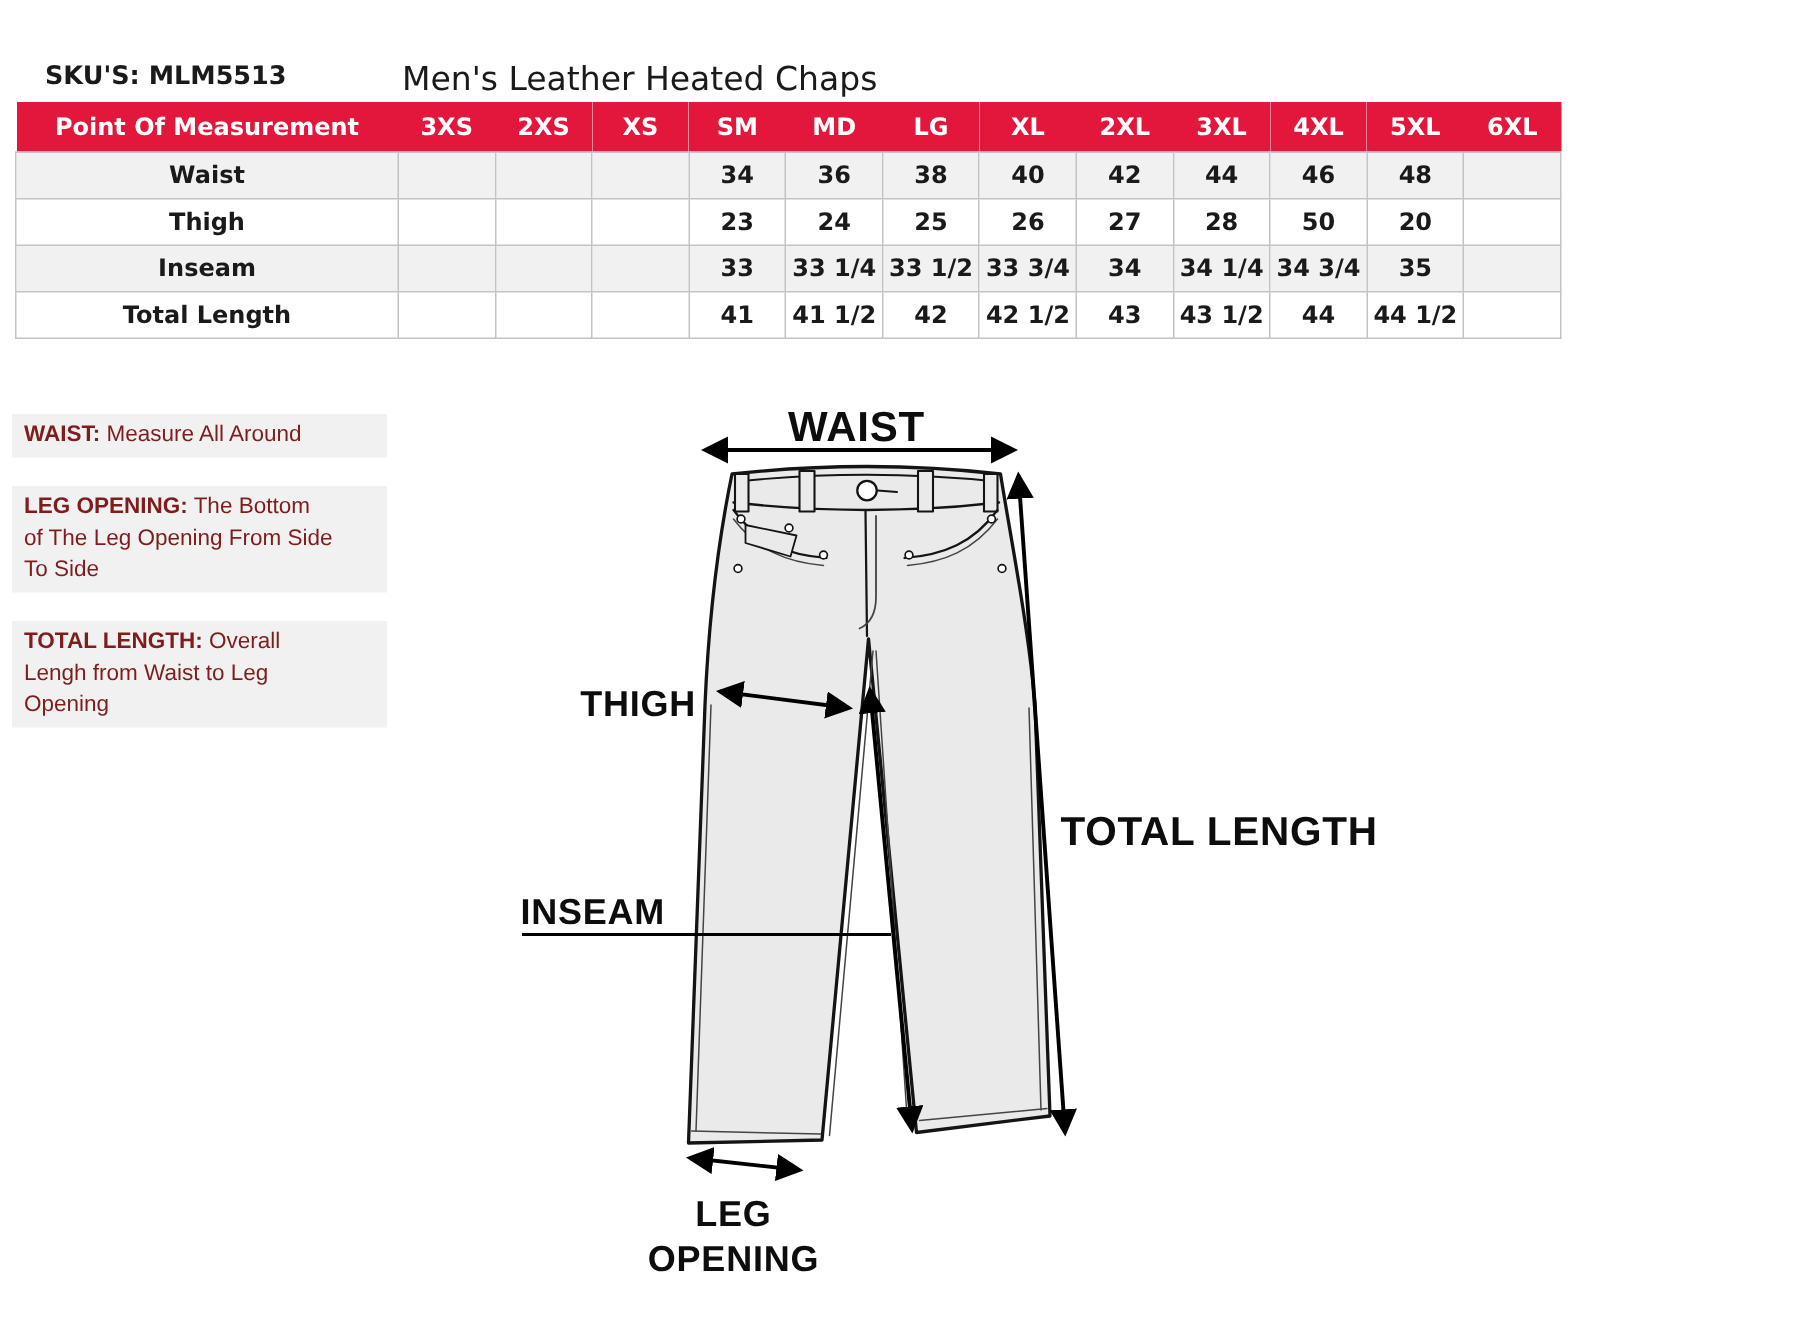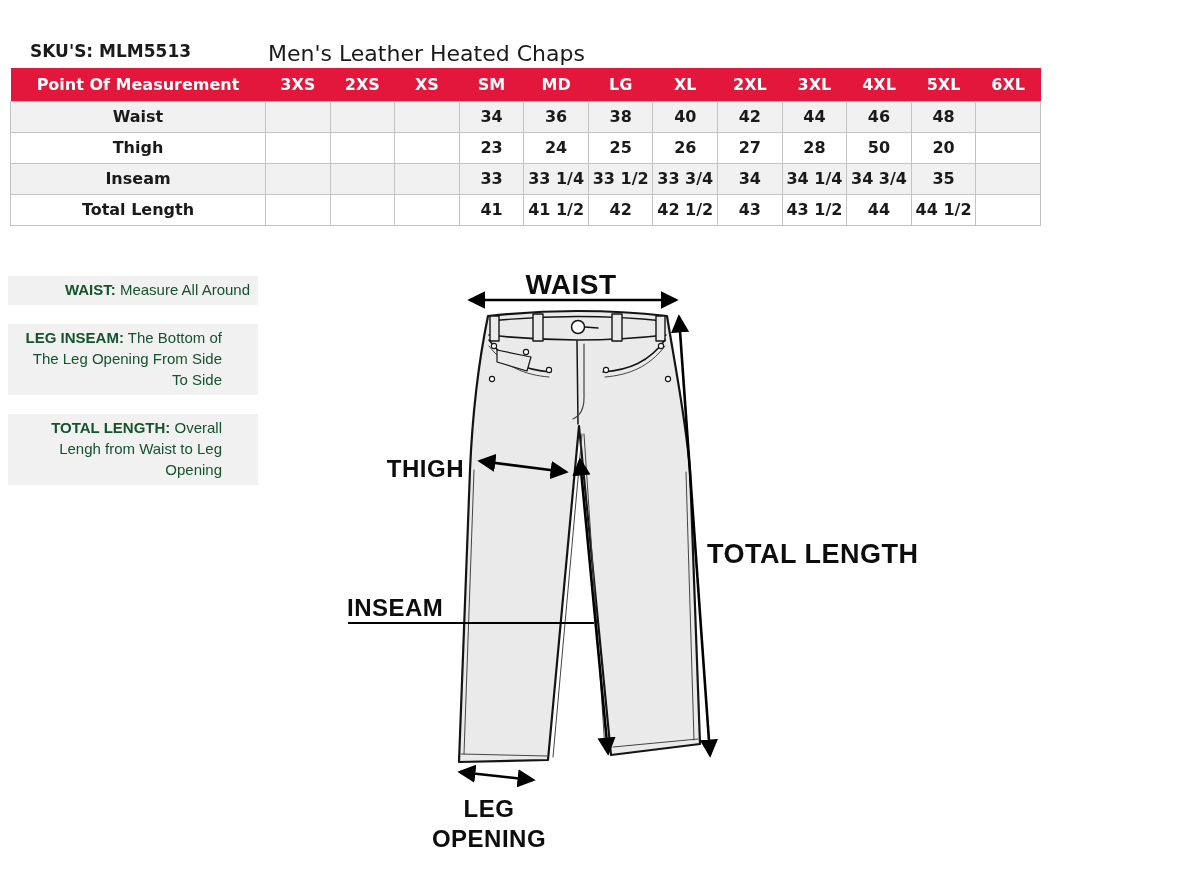--- a/index.html
+++ b/index.html
@@ -35,21 +35,21 @@
   table.size-table tbody th{font-weight:bold;}
   table.size-table tbody td{font-weight:bold;}
   table.size-table tbody tr:nth-child(odd){background:var(--row-gray);}
   table.size-table tbody tr:nth-child(even){background:#fff;}
   
   .defs{position:absolute;left:8px;top:276px;width:250px;}
   .defbox{
     background:var(--row-gray);width:250px;
     padding:3px 36px 5px 8px;margin-bottom:19px;
     font-family:"Liberation Sans",sans-serif;
-    font-size:15px;line-height:21px;color:#14532d;text-align:right;
+    font-size:15px;line-height:21px;color:#7f1d1d;
   }
   .defbox b{font-weight:bold;}
   
   svg.diagram{position:absolute;left:330px;top:262px;width:615px;height:600px;}
   .diag-label{
     font-family:"Liberation Sans",sans-serif;font-weight:bold;fill:#0d0d0d;
     letter-spacing:0.5px;
   }
 </style>
 </head>
@@ -150,21 +150,21 @@
         <td>43 1/2</td>
         <td>44</td>
         <td>44 1/2</td>
         <td></td>
       </tr>
     </tbody>
 </table>
 
 <div class="defs">
   <div class="defbox" style="padding-right:8px"><b>WAIST:</b><span> Measure All Around</span></div>
-  <div class="defbox"><b>LEG INSEAM:</b><span> The Bottom of The Leg Opening From Side To Side</span></div>
+  <div class="defbox"><b>LEG OPENING:</b><span> The Bottom of The Leg Opening From Side To Side</span></div>
   <div class="defbox"><b>TOTAL LENGTH:</b><span> Overall Lengh from Waist to Leg Opening</span></div>
 </div>
 
 <svg class="diagram" viewBox="330 262 615 600">
   <defs>
     <marker id="ahE" viewBox="0 0 10 10" refX="8.5" refY="5" markerWidth="7" markerHeight="7" orient="auto">
       <path d="M0,0 L10,5 L0,10 z" fill="#000"></path>
     </marker>
     <marker id="ahS" viewBox="0 0 10 10" refX="8.5" refY="5" markerWidth="7" markerHeight="7" orient="auto-start-reverse">
       <path d="M0,0 L10,5 L0,10 z" fill="#000"></path>

